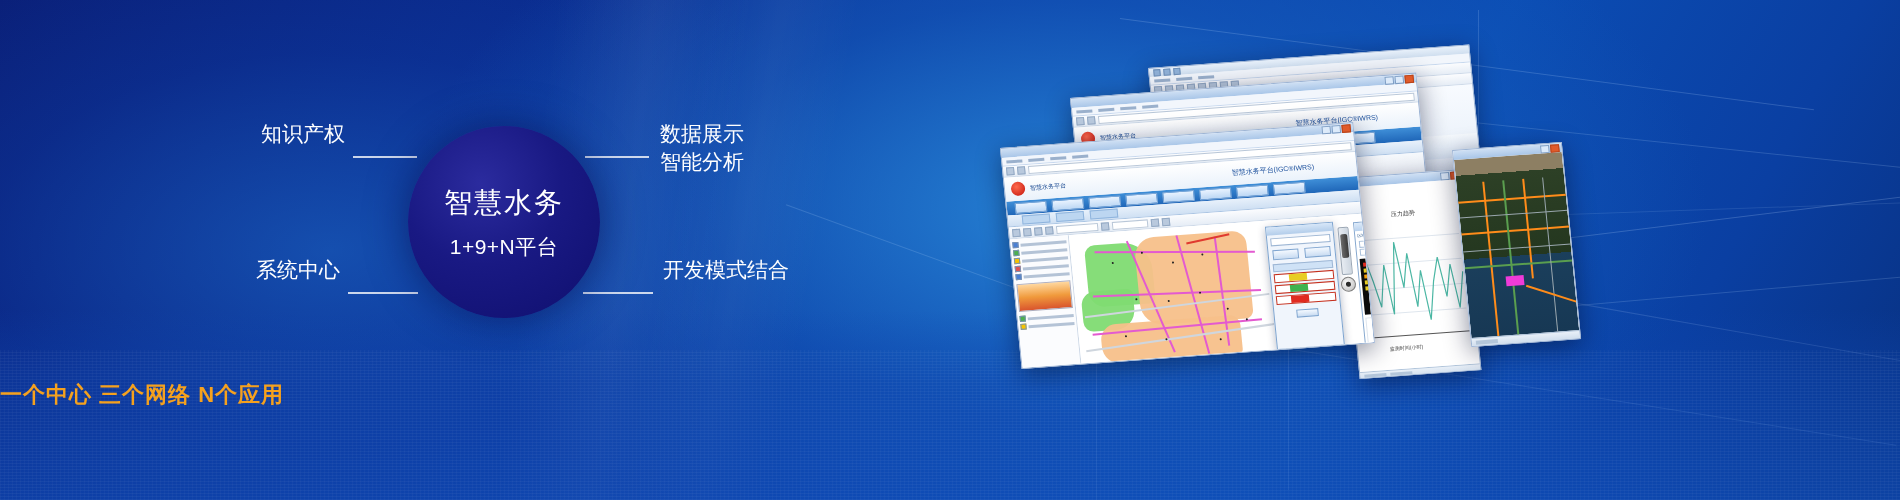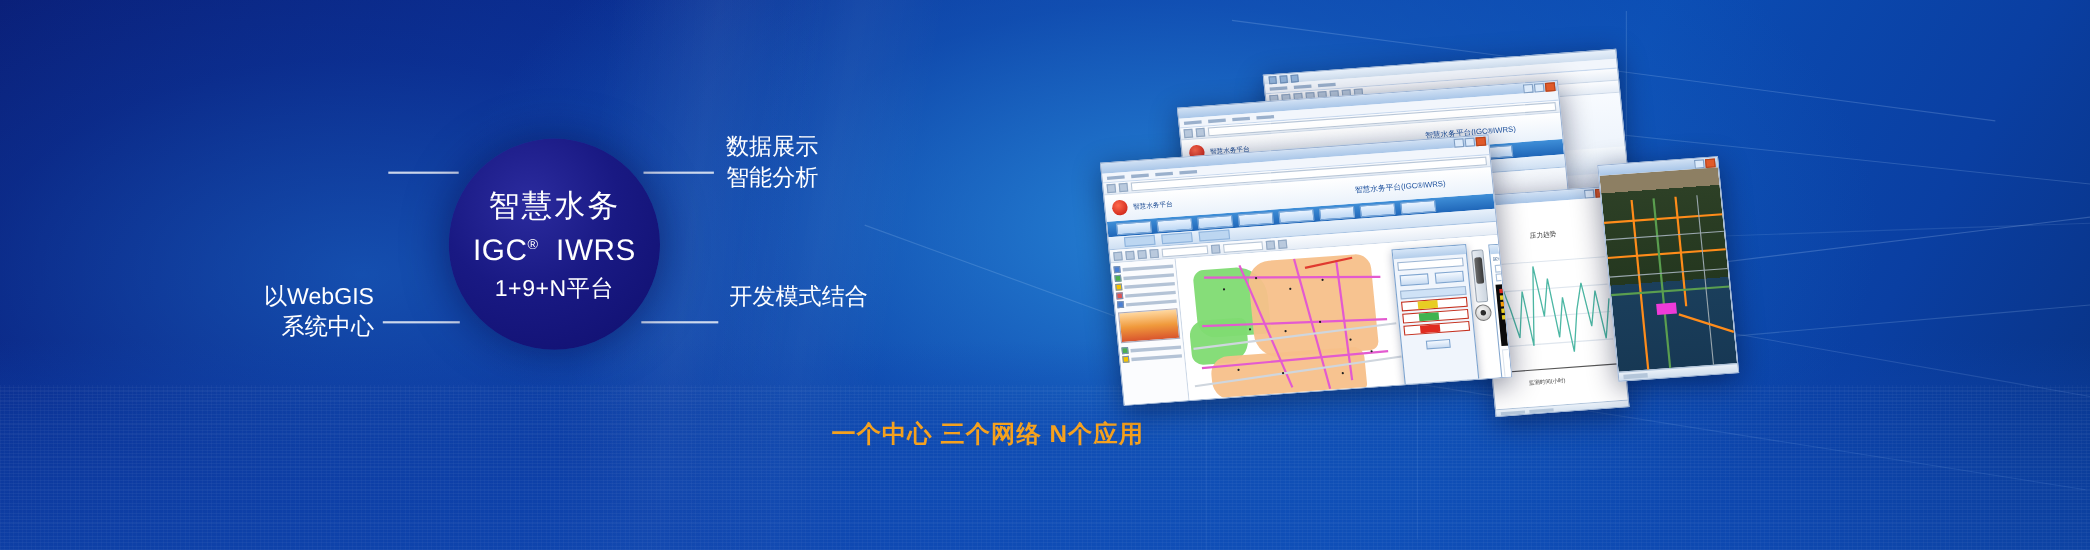--- a/index.html
+++ b/index.html
@@ -42,22 +42,22 @@
   .hub-cn{font-size:28px;letter-spacing:2px;margin-bottom:6px;}
   .hub-main{font-size:27px;font-weight:400;letter-spacing:.5px;white-space:nowrap;}
   .hub-main sup{font-size:13px;vertical-align:super;}
   .hub-sub{font-size:21px;margin-top:5px;letter-spacing:.5px;}
 
   .lbl{position:absolute;color:#fff;font-size:21px;line-height:1.32;white-space:nowrap;}
   .lbl.r{text-align:left;}
   .lbl.l{text-align:right;}
   .connector{position:absolute;height:2px;background:rgba(255,255,255,.78);}
 
-  .tagline{position:absolute;left:0;top:380px;width:1010px;text-align:right;
-    color:#f5a11e;font-size:22px;letter-spacing:1px;font-weight:bold;padding-left:30px;}
+  .tagline{position:absolute;left:0;top:380px;width:1010px;text-align:left;
+    color:#f5a11e;font-size:22px;letter-spacing:1px;font-weight:bold;}
 
   
   .win{position:absolute;background:#eef3fb;border:1px solid #9db4d4;
     box-shadow:0 6px 26px rgba(0,8,40,.48);overflow:hidden;}
   .win-titlebar{height:9px;background:linear-gradient(180deg,#cfe0f4,#a9c6e8);
     display:flex;align-items:center;justify-content:flex-end;padding-right:2px;gap:1px;}
   .tb-btn{width:7px;height:6px;border:1px solid #7f9ec4;background:#dceafa;}
   .tb-btn.close{background:#e05a2a;border-color:#b8441b;}
   .menubar{height:8px;background:#f2f6fc;border-bottom:1px solid #c7d8ee;display:flex;gap:6px;padding-left:4px;align-items:center;}
   .menu-it{width:16px;height:3px;background:#9ab0cc;}
@@ -153,39 +153,38 @@
   <div class="floor-noise"></div>
 
   <div>
 
     <div class="connector" style="left:353px;top:156px;width:64px;"></div>
     <div class="connector" style="left:585px;top:156px;width:64px;"></div>
     <div class="connector" style="left:348px;top:292px;width:70px;"></div>
     <div class="connector" style="left:583px;top:292px;width:70px;"></div>
 
     <div class="lbl l" style="left:160px;top:120px;width:185px;">
+      <div>知识产权</div>
     </div>
 
     <div class="lbl r" style="left:660px;top:120px;width:200px;">
       <div>数据展示</div>
       <div>智能分析</div>
     </div>
 
     <div class="lbl l" style="left:140px;top:256px;width:200px;">
-      <div>以WebGIS</div>
       <div>系统中心</div>
     </div>
 
     <div class="lbl r" style="left:663px;top:256px;width:230px;">
       <div>开发模式结合</div>
     </div>
 
     <div class="hub">
       <div class="hub-cn">智慧水务</div>
-      <div class="hub-main"><span>IGC</span><sup>®</sup>&nbsp;&nbsp;<span>IWRS</span></div>
       <div class="hub-sub">1+9+N平台</div>
     </div>
 
     <div class="tagline">一个中心  三个网络  N个应用</div>
   </div>
 
   <div class="win" style="left:1148px;top:68px;width:320px;height:150px;transform:rotate(-5.6deg) skewY(1.4deg);transform-origin:0 0;">
     <div class="qbar">
       <div class="qdot"></div>
       <div class="qdot"></div>

